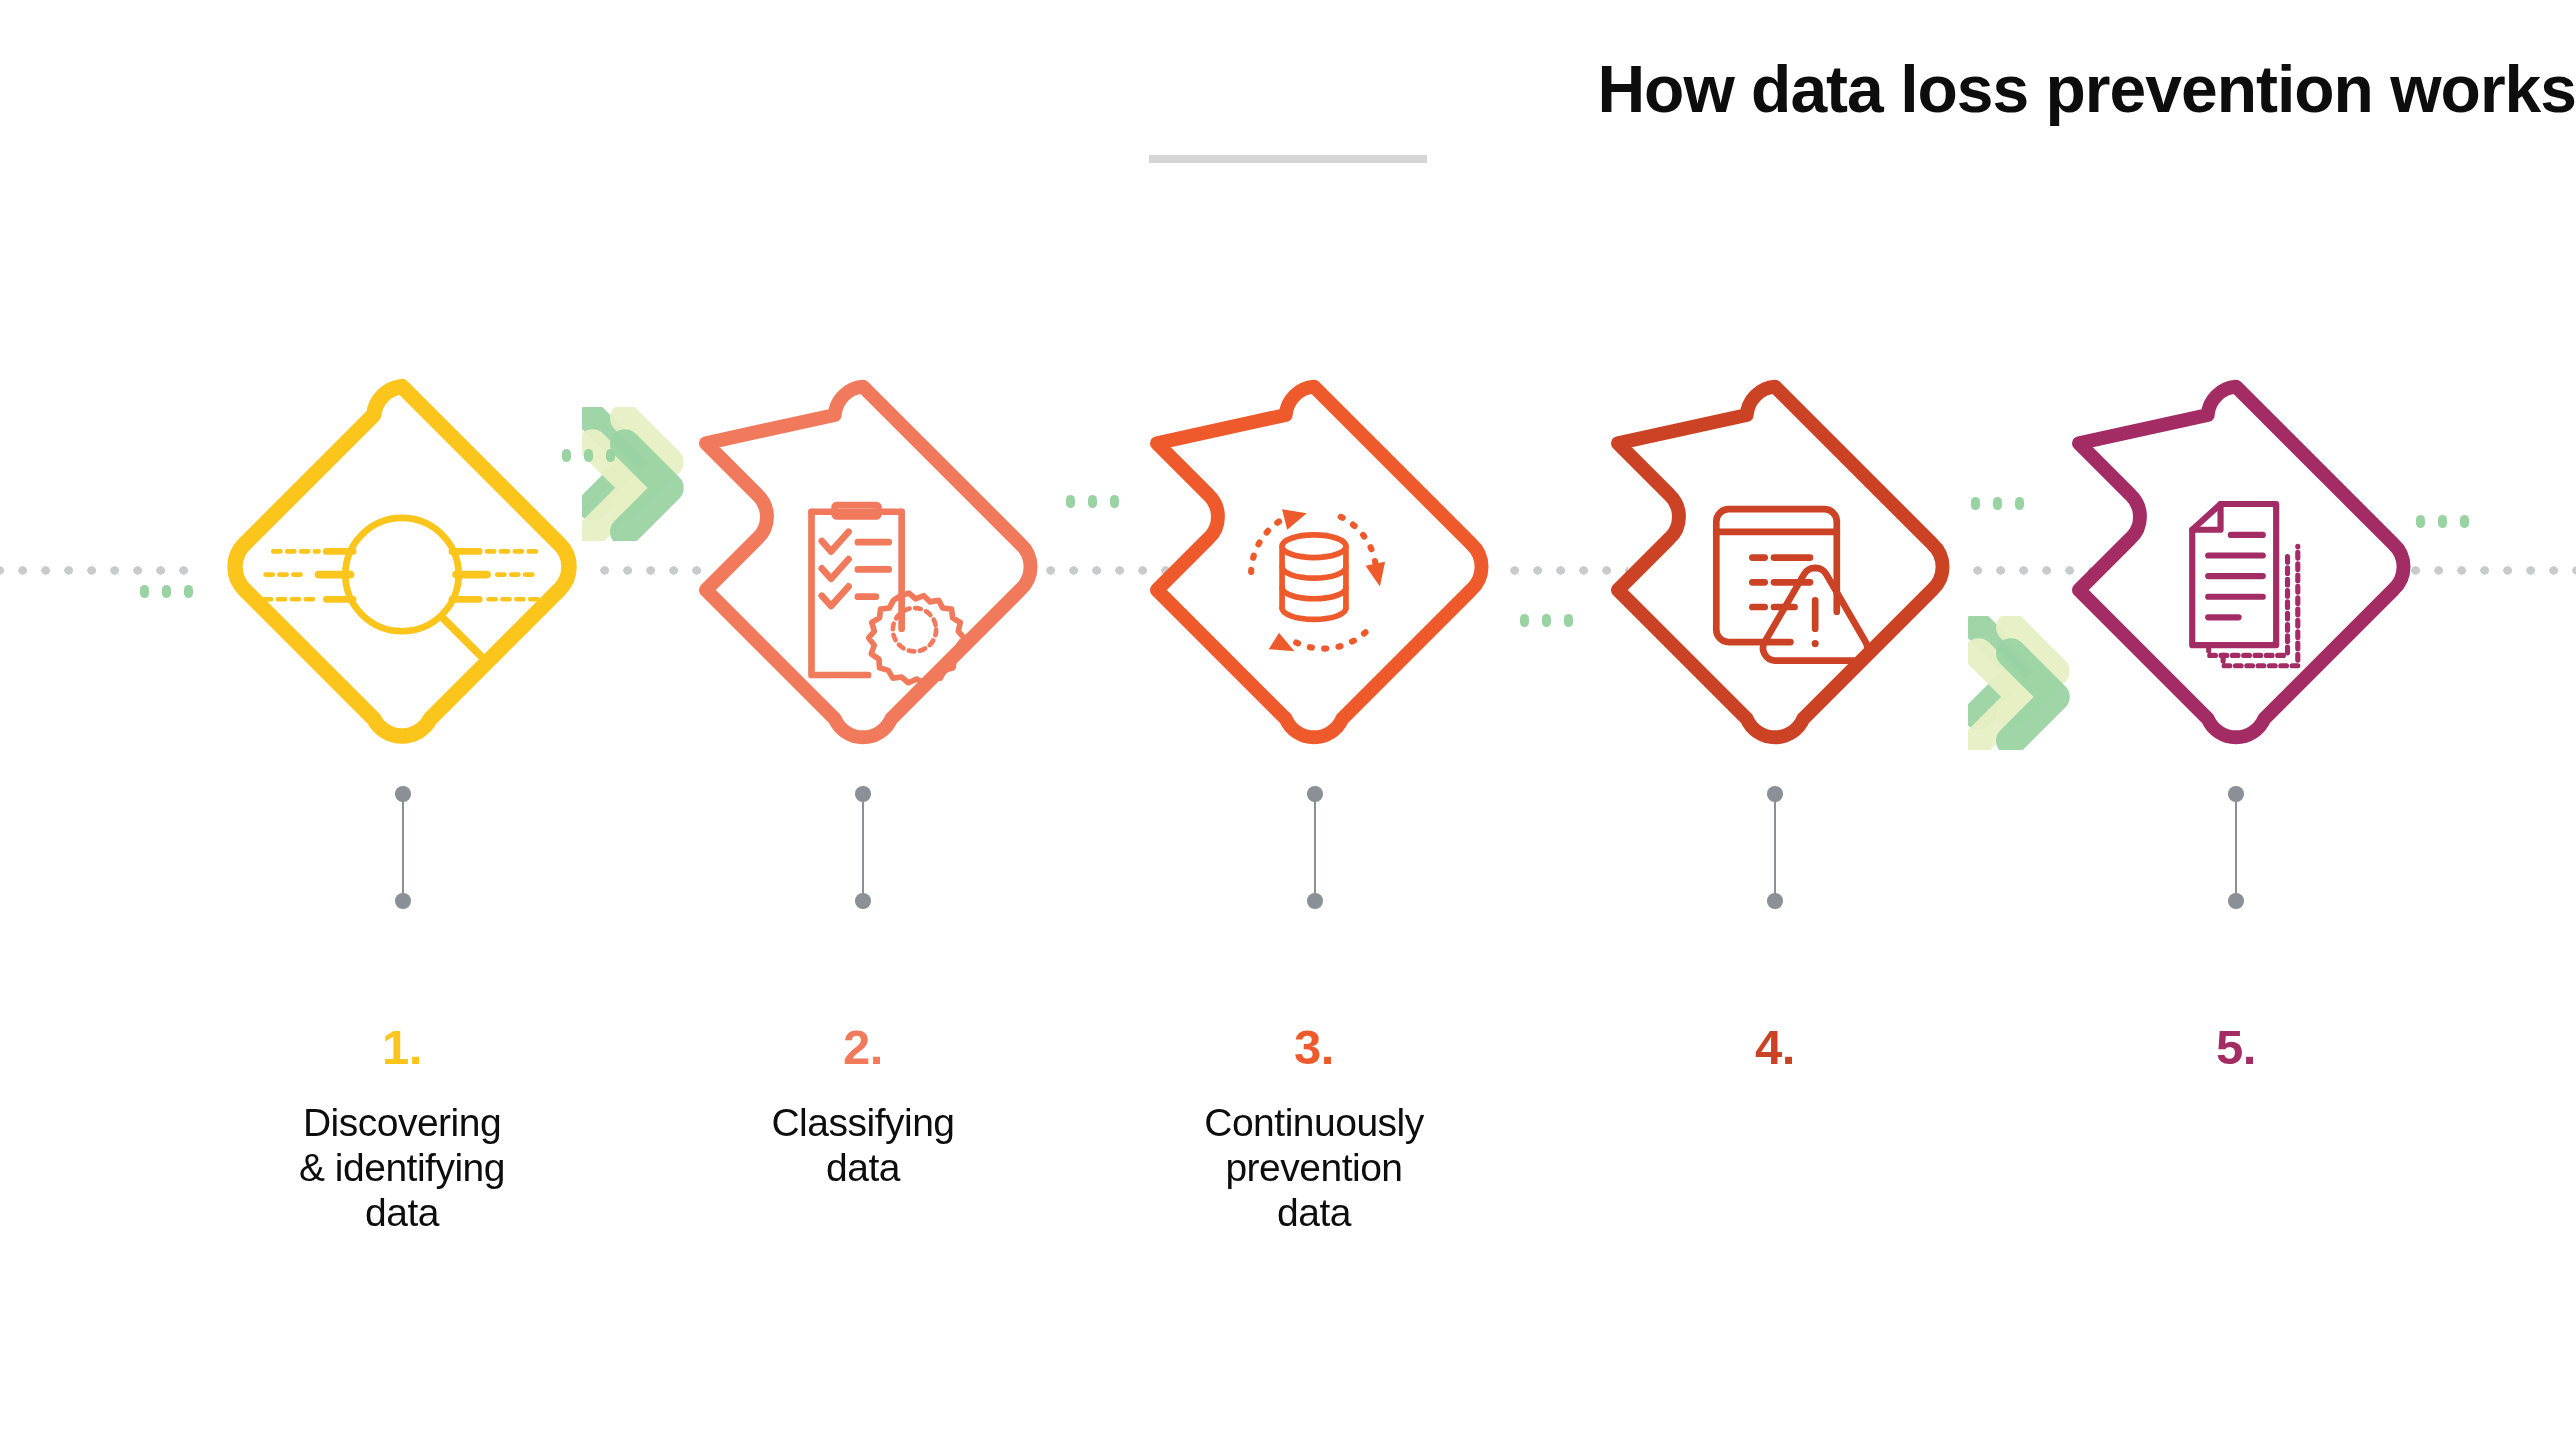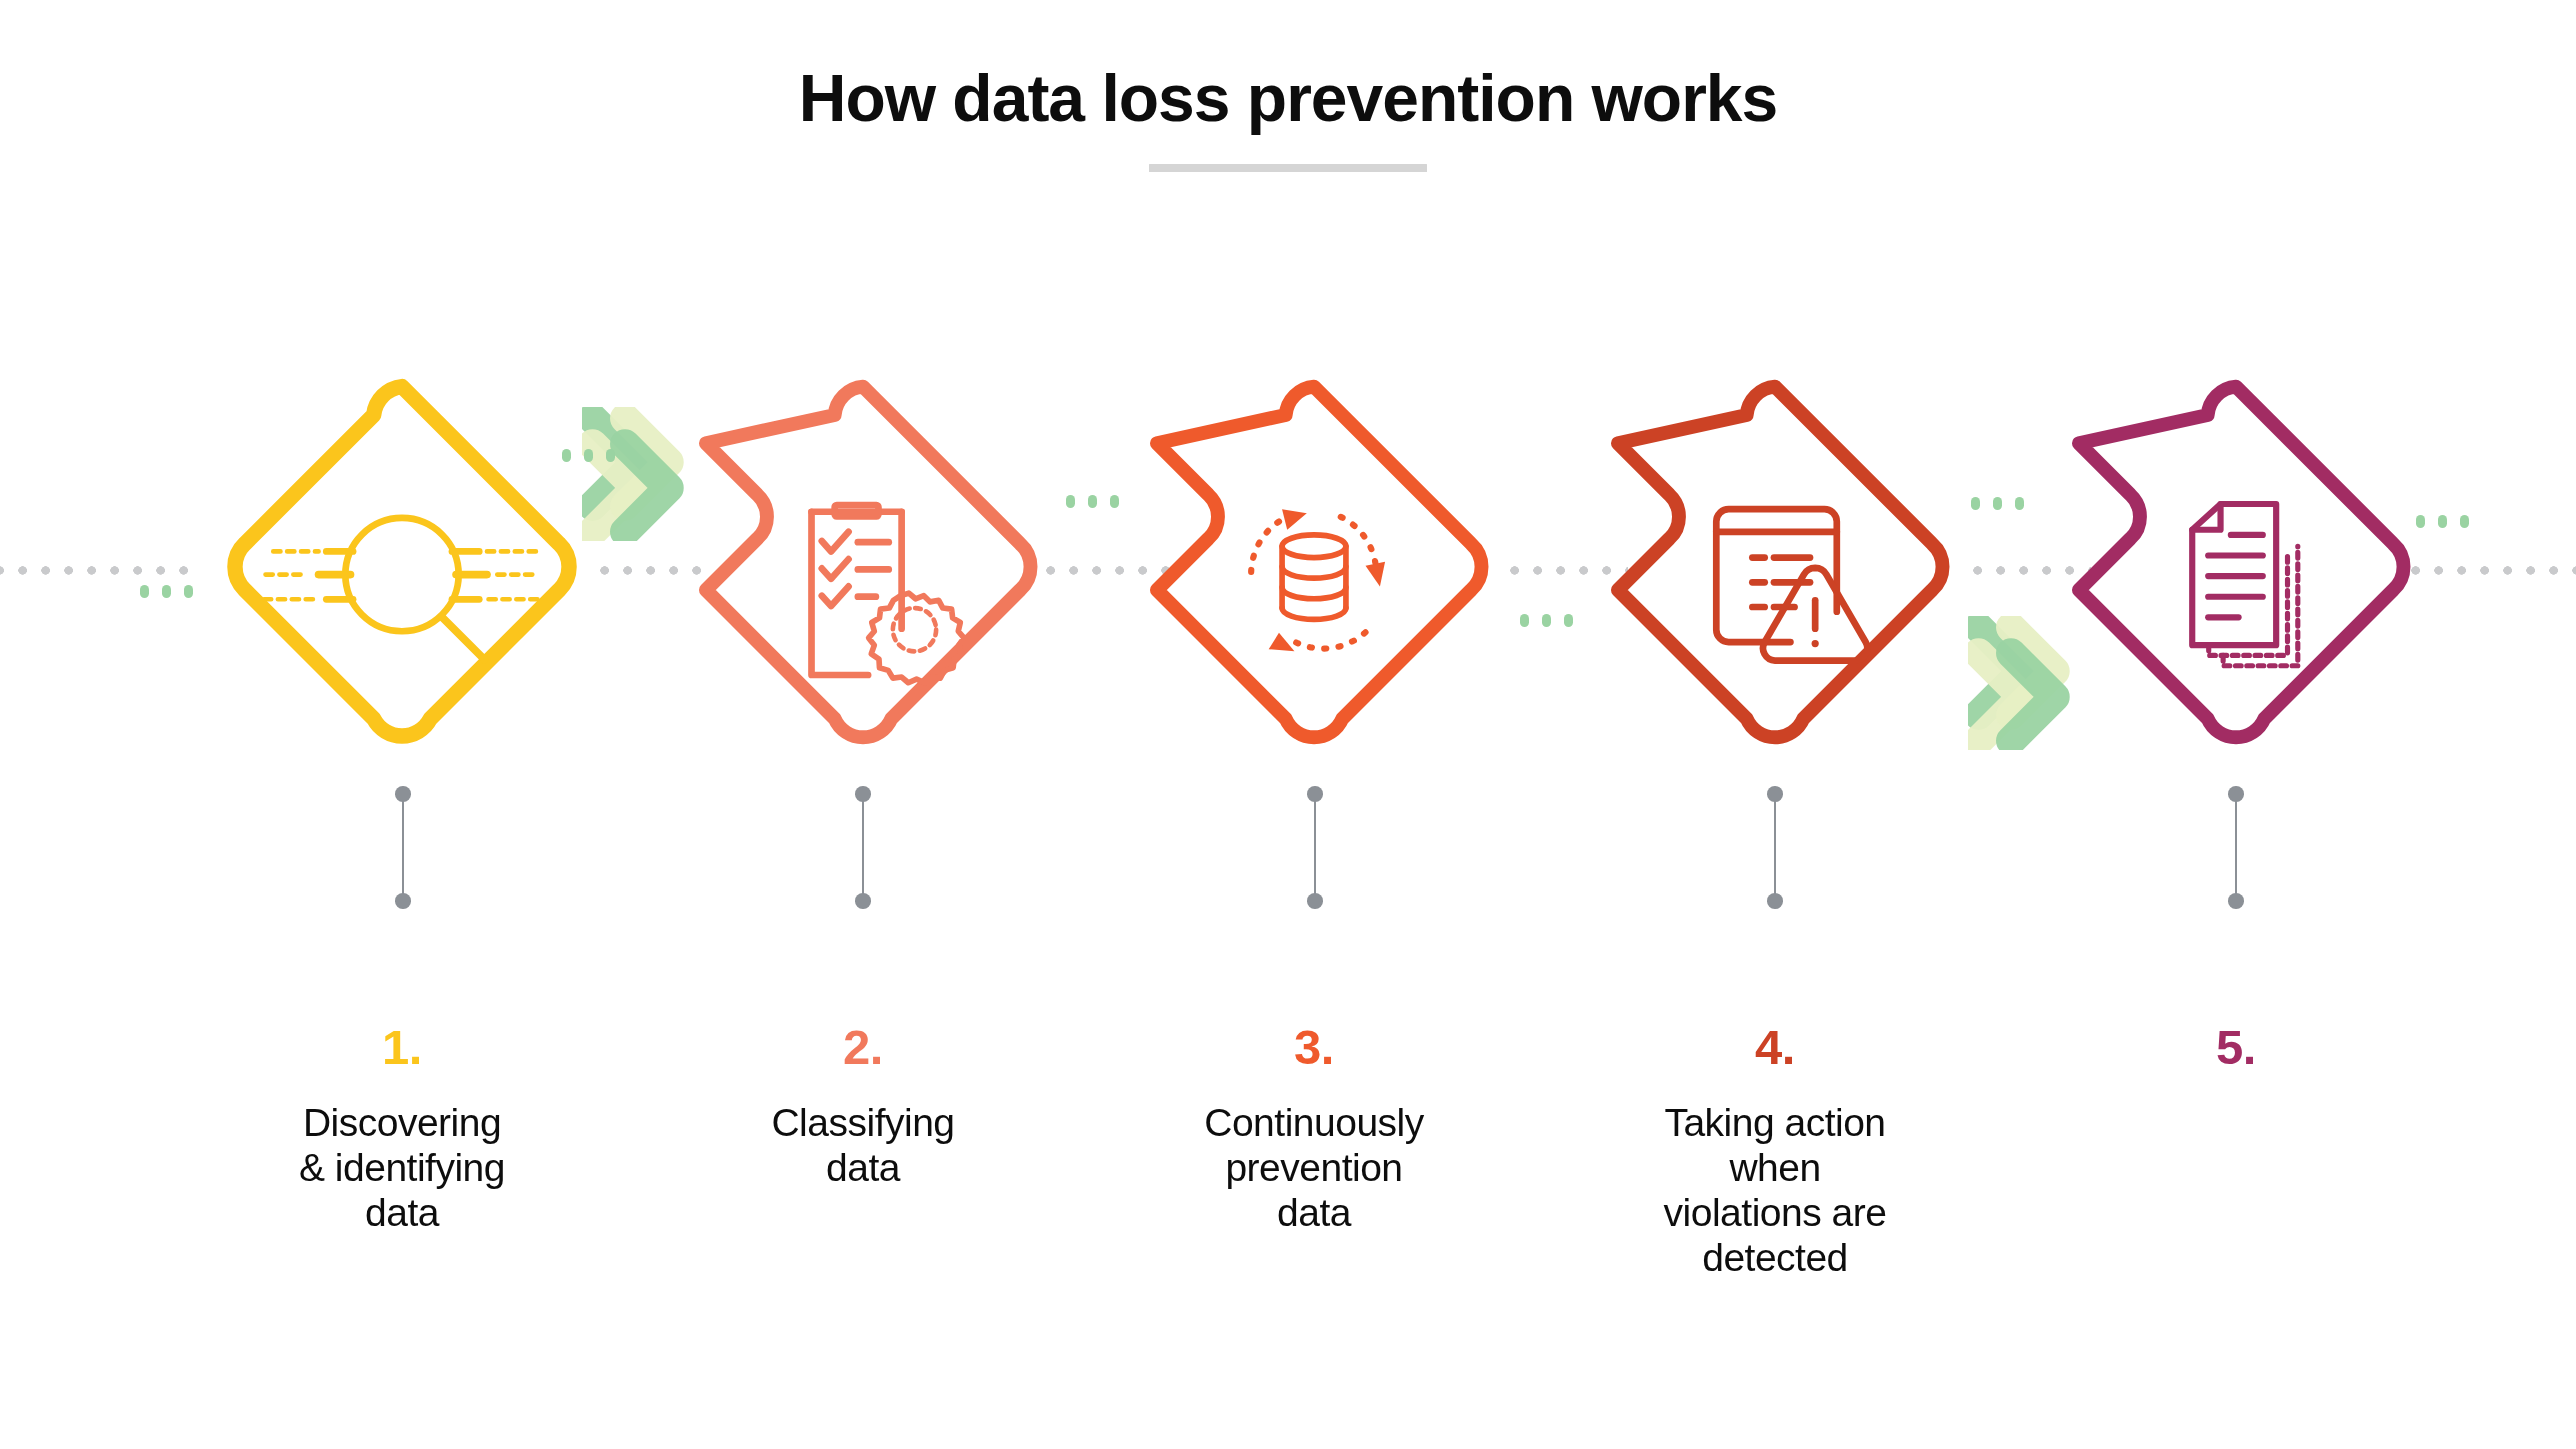--- a/index.html
+++ b/index.html
@@ -13,23 +13,23 @@
     position: relative;
     overflow: hidden;
     font-family: "Liberation Sans", sans-serif;
     -webkit-font-smoothing: antialiased;
   }
 
   
   #title-block {
     position: absolute;
     left: 0;
-    top: 65px;
+    top: 56px;
     width: 2576px;
-    text-align: center;
+    text-align: right;
   }
   #page-title {
     font-size: 66px;
     font-weight: bold;
     color: #0d0d0d;
     letter-spacing: -1px;
     line-height: 1.0;
     margin: 0;
   }
   #title-rule {
@@ -367,23 +367,19 @@
 data</span>
   </div>
   <div class="step-label" style="left:1180px;">
     <span class="step-num" style="color:#ef5a2c;">3.</span>
     <span class="step-text" style="white-space:pre-line;">Continuously
 prevention
 data</span>
   </div>
   <div class="step-label" style="left:1641px;">
     <span class="step-num" style="color:#cc4225;">4.</span>
-    <span class="step-text" style="white-space:pre-line;">Taking action
-when
-violations are
-detected</span>
   </div>
   <div class="step-label" style="left:2102px;">
     <span class="step-num" style="color:#a22c63;">5.</span>
   </div>
 
 </div>
 
 
 </body></html>

